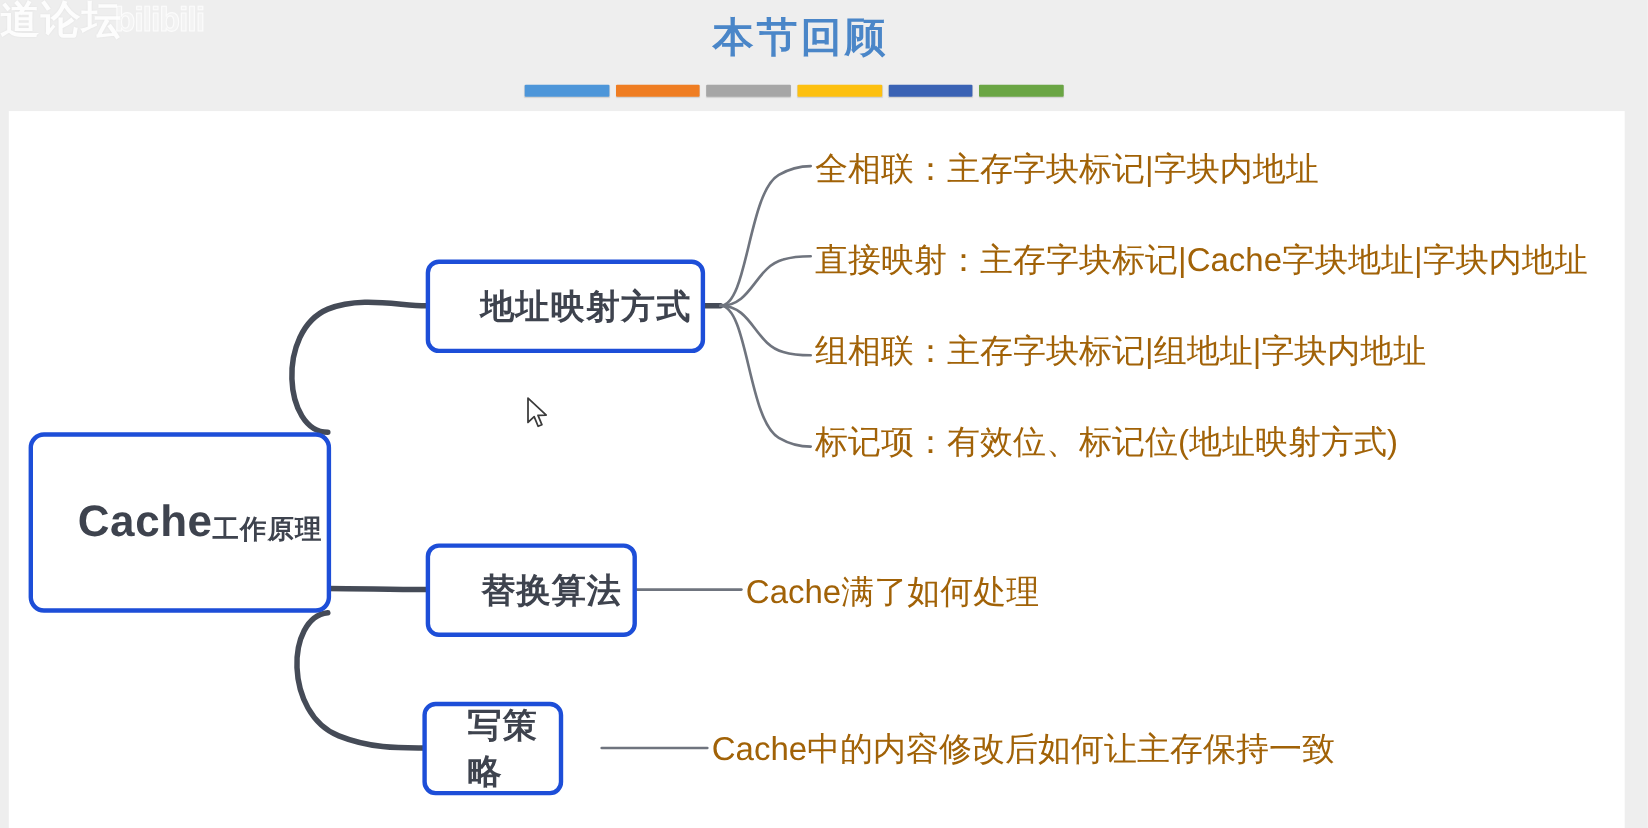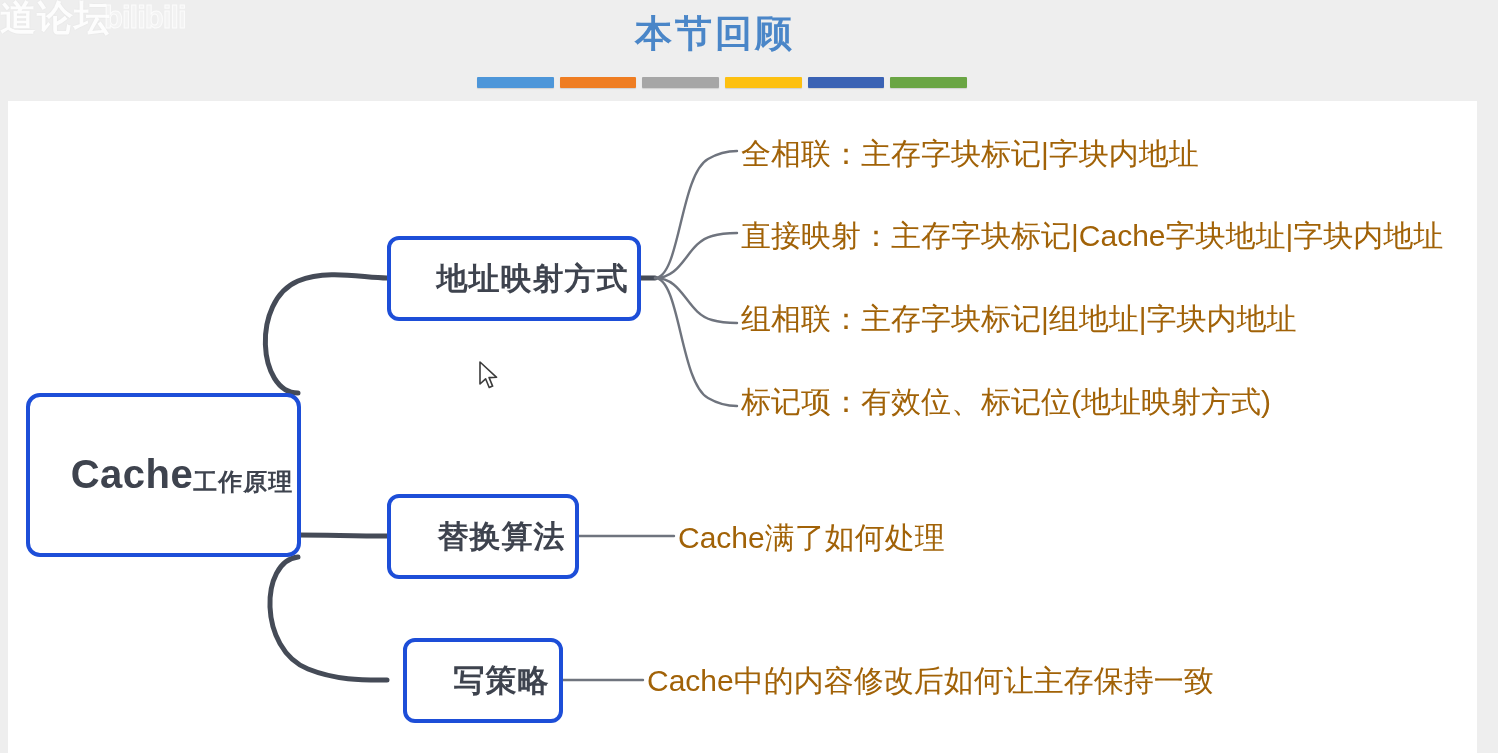--- a/index.html
+++ b/index.html
@@ -62,20 +62,21 @@
     left: 0;
     top: 10px;
     width: 1430px;
     text-align: center;
     font-size: 37px;
     font-weight: 700;
     color: #4a86c8;
     letter-spacing: 3px;
     line-height: 48px;
     z-index: 3;
+    padding-left: 13px;
   }
   #title-bars {
     position: absolute;
     left: 477px;
     top: 77px;
     width: 490px;
     height: 12px;
     display: flex;
     gap: 6px;
     z-index: 3;
@@ -153,23 +154,23 @@
   .node.b2 {
     left: 379px;
     top: 393px;
     width: 192px;
     height: 85px;
     font-size: 31px;
     font-weight: 700;
     letter-spacing: 1px;
   }
   .node.b3 {
-    left: 395px;
+    left: 376px;
     top: 537px;
-    width: 160px;
+    width: 128px;
     height: 85px;
     font-size: 31px;
     font-weight: 700;
     letter-spacing: 1px;
   }
 
   
   .leaf {
     position: absolute;
     color: #a16207;

